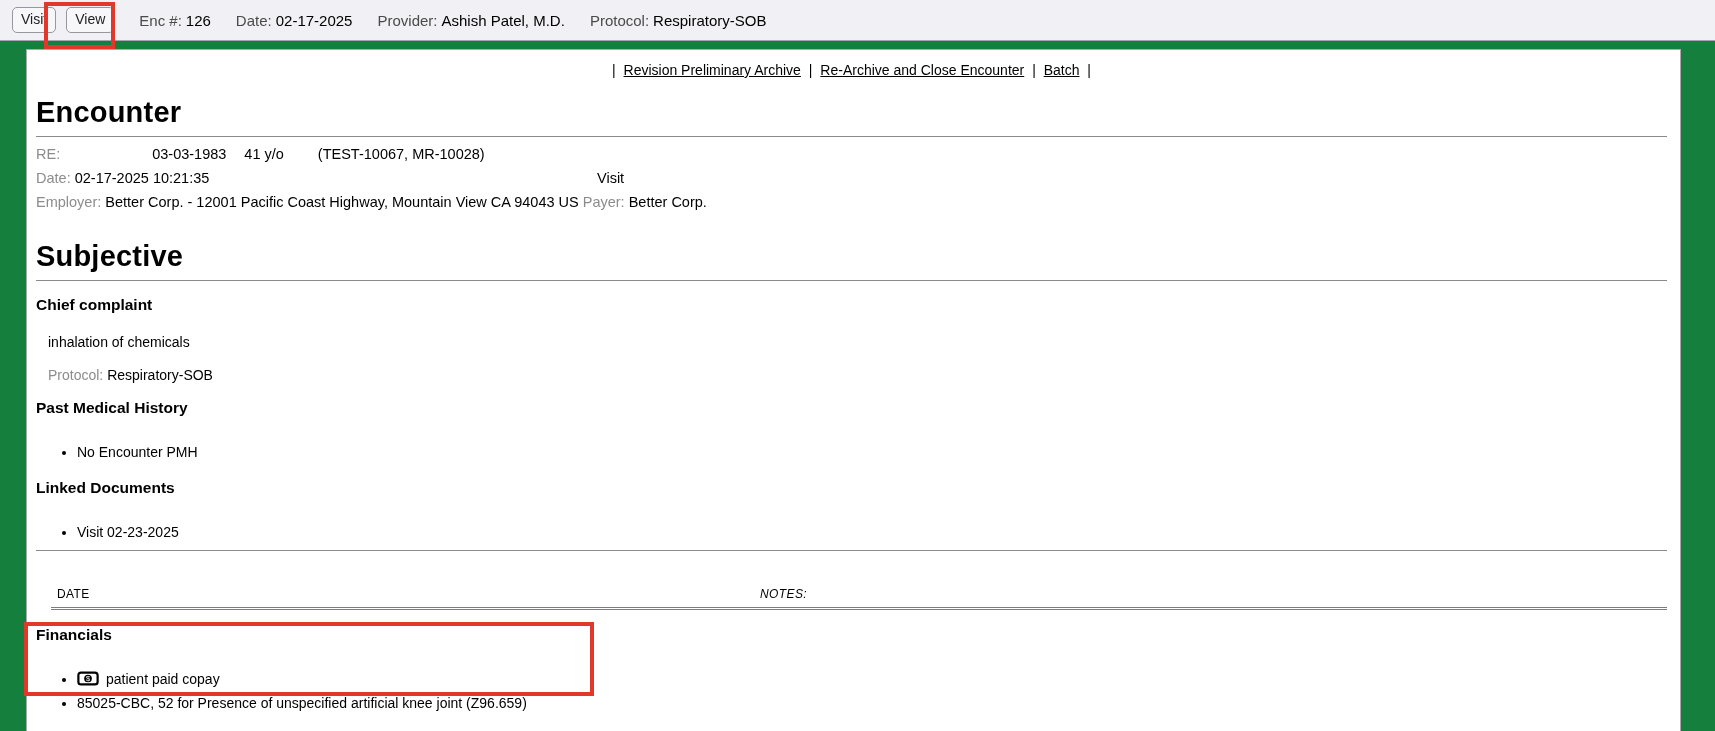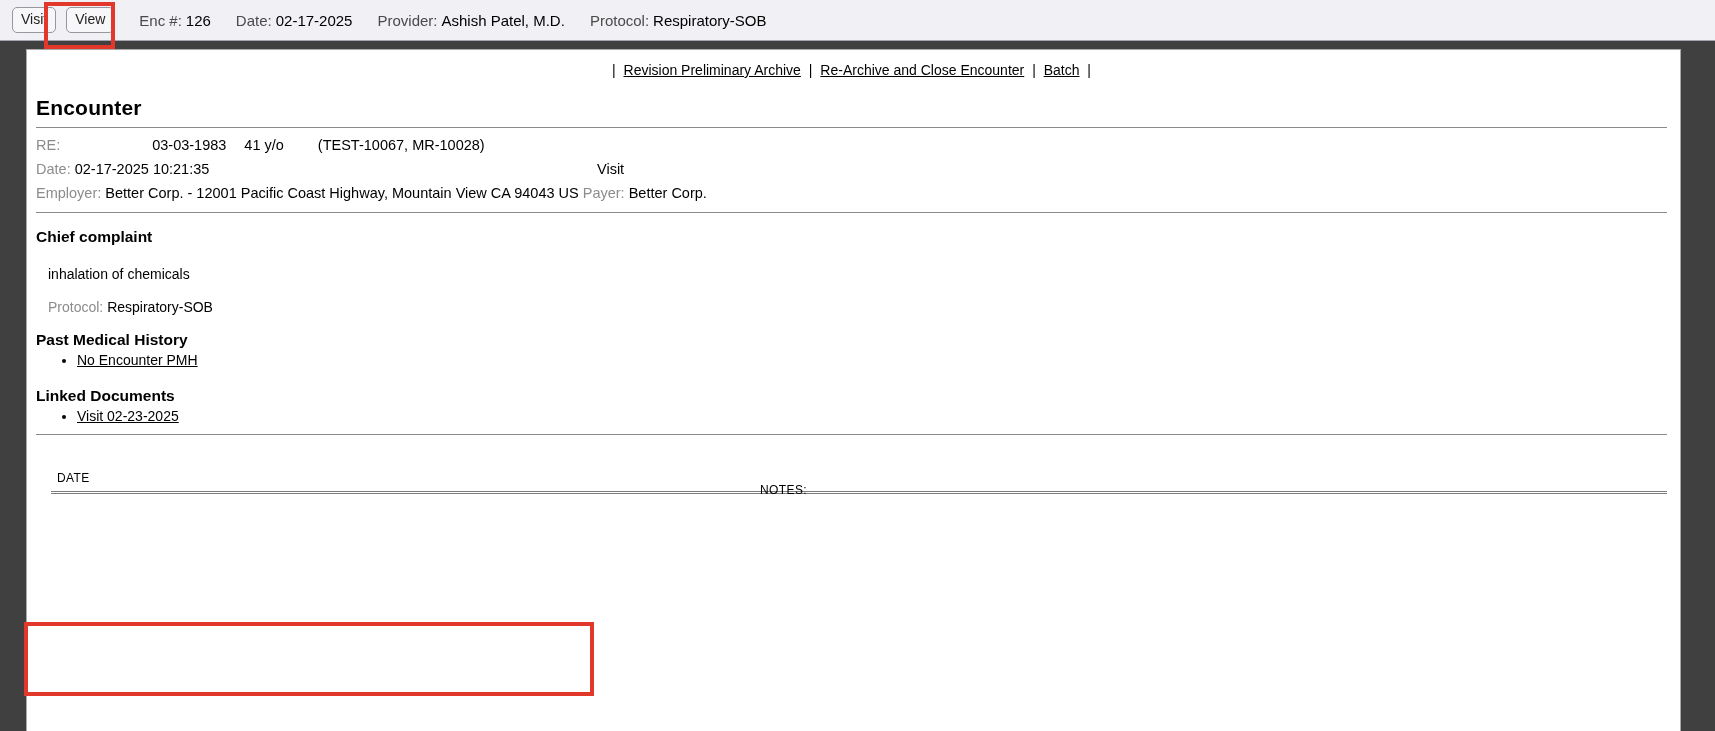--- a/index.html
+++ b/index.html
@@ -30,61 +30,61 @@
   .annotation {
     position:absolute; border:4px solid #e2382c; z-index:30;
     background:transparent; pointer-events:none;
   }
   .ann-view { left:44px; top:2px; width:71px; height:47px; }
   .ann-financials { left:24px; top:581px; width:570px; height:74px; }
 
   
   .page {
     position:absolute; top:41px; left:0; right:0; bottom:0;
-    background:#404040;
+    background:#15803d;
   }
   .panel {
     position:absolute; top:8px; left:26px; right:34px; bottom:0;
     background:#ffffff; border:1px solid #a9a9a9; border-bottom:none;
     padding:0 13px 0 9px;
   }
 
   .links-row { text-align:center; font-size:14px; margin-top:12px; }
   .links-row a { color:#000; text-decoration:underline; cursor:pointer; }
   .pipe { margin:0 4px; color:#000; }
 
   .section-heading {
-    font-size:21px; font-weight:bold; margin:18px 0 0 0; letter-spacing:0.2px;
+    font-size:29px; font-weight:bold; margin:18px 0 0 0; letter-spacing:0.2px;
   }
   .plan-heading { margin-top:26px; }
   .subjective-heading { margin-top:26px; }
   .section-rule { border:none; border-top:1px solid #8a8a8a; margin:7px 0 0 0; height:0; }
 
   
   .enc-grid { margin-top:5px; font-size:14.5px; }
   .enc-row { position:relative; line-height:24px; white-space:nowrap; }
   .lbl { color:#8c8c8c; }
   .val { color:#000; }
   .enc-right { position:absolute; left:561px; top:0; }
   .re-dob { margin-left:92px; }
   .re-age { margin-left:18px; }
   .re-ids { margin-left:34px;margin-top:32px; }
 
   
   .sub-heading { font-size:15.5px; font-weight:bold; margin:16px 0 0 0; }
   .chief-heading { margin-top:15px; }
   .indent-text { margin:20px 0 0 12px; font-size:14px; }
   .protocol-line { margin:17px 0 0 12px; font-size:14px; }
-  ul.bullets { margin:0 0 0 0; padding-left:41px; font-size:14px; list-style:disc;text-decoration:underline; }
+  ul.bullets { margin:24px 0 0 0; padding-left:41px; font-size:14px; list-style:disc; }
   ul.bullets li { line-height:22px; }
 
   
   .plan-header { position:relative; margin-top:36px; font-size:12px; letter-spacing:0.4px; }
   .date-h { margin-left:21px; }
-  .notes-h { position:absolute; left:724px; top:12px; }
+  .notes-h { position:absolute; left:724px; top:0;font-style:italic; }
   .double-rule {
     margin:6px 0 0 15px; height:3px;
     border-top:1px solid #7d7d7d; border-bottom:1px solid #7d7d7d;
   }
 
   
   .fin-block { margin-top:16px; }
   .fin-heading { font-size:15.5px; font-weight:bold; }
   .banknote { display:inline-block; vertical-align:-2px; margin-right:7px; }
 </style>
@@ -140,20 +140,21 @@
         <span class="enc-right val">Visit</span>
       </div>
       <div class="enc-row">
         <span class="lbl">Employer:</span>
         <span class="val">Better Corp. - 12001 Pacific Coast Highway, Mountain View CA 94043 US</span>
         <span class="lbl">Payer:</span>
         <span class="val">Better Corp.</span>
       </div>
     </div>
 
+    <div class="section-heading subjective-heading">Subjective</div>
     <hr class="section-rule">
 
     <div class="sub-heading chief-heading">Chief complaint</div>
     <div class="indent-text">inhalation of chemicals</div>
 
     <div class="protocol-line">
       <span class="lbl">Protocol:</span>
       <span class="val">Respiratory-SOB</span>
     </div>
 
@@ -168,15 +169,30 @@
     </ul>
 
     <hr class="section-rule">
 
     <div class="plan-header">
       <span class="date-h">DATE</span>
       <span class="notes-h">NOTES:</span>
     </div>
     <div class="double-rule"></div>
 
+    <div class="fin-block">
+      <div class="fin-heading">Financials</div>
+      <ul class="bullets">
+        <li>
+          <span class="banknote">
+            <svg width="22" height="15" viewBox="0 0 24 16">
+              <rect x="1.5" y="1.5" width="21" height="13" rx="3" fill="none" stroke="#000" stroke-width="2.4"></rect>
+              <circle cx="12" cy="8" r="4.2" fill="#000"></circle>
+              <text x="12" y="10.6" text-anchor="middle" font-size="8" fill="#fff" font-family="Liberation Sans, sans-serif">$</text>
+            </svg>
+          </span><span>patient paid copay</span>
+        </li>
+        <li>85025-CBC, 52 for Presence of unspecified artificial knee joint (Z96.659)</li>
+      </ul>
+    </div>
 
   </div>
 </div>
 
 </body></html>

